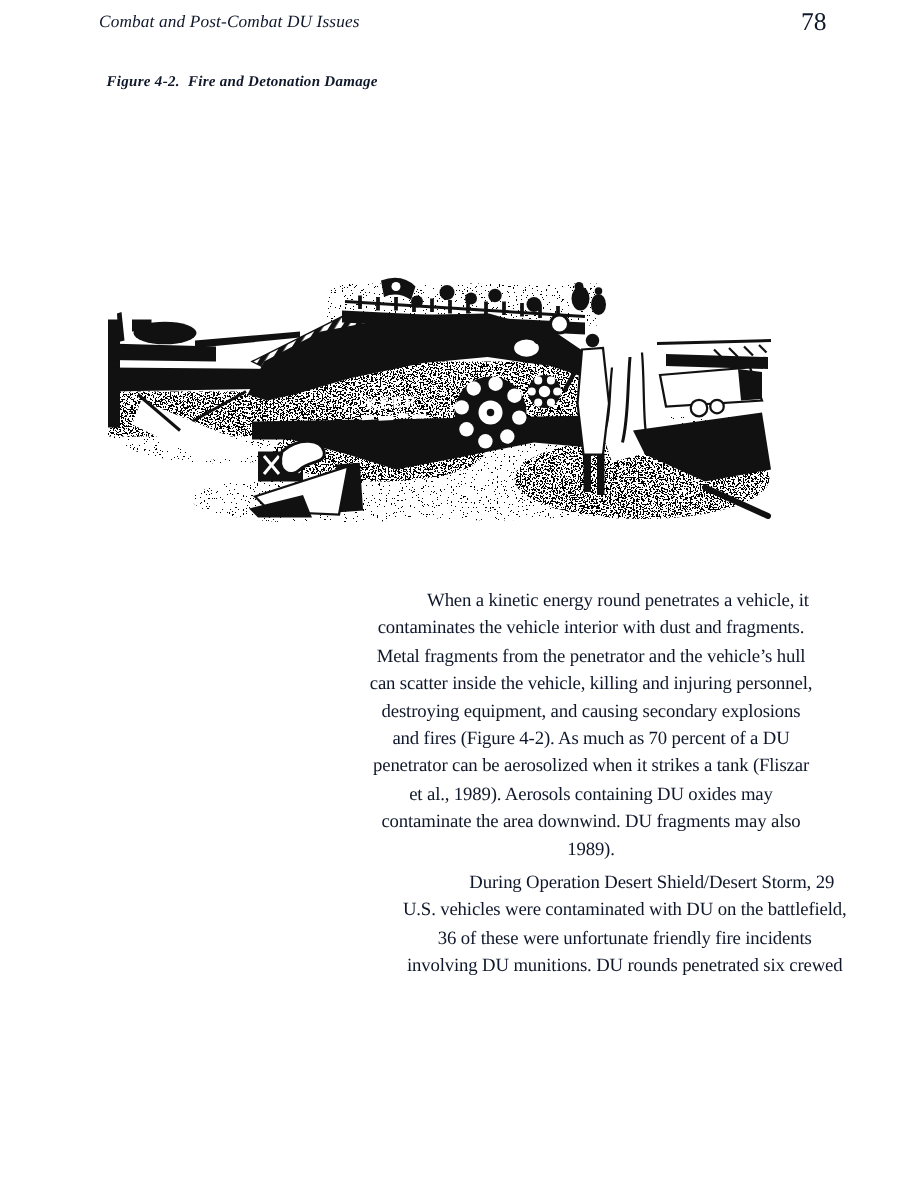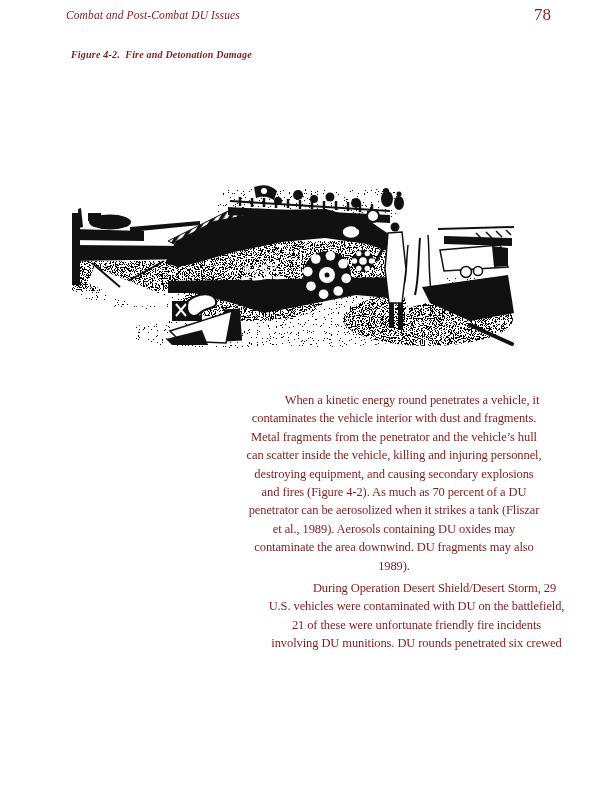--- a/index.html
+++ b/index.html
@@ -1,19 +1,19 @@
 <!DOCTYPE html>
 <html><head>
 <meta charset="utf-8">
 <style>
   html,body { margin:0; padding:0; background:#ffffff; }
   .page {
     position:relative; width:612px; height:792px;
     background:#ffffff; overflow:hidden;
-    font-family:"Liberation Serif", serif; color:#7f1d1d;
+    font-family:"Liberation Serif", serif; color:#0f172a;
   }
   .running-header {
     position:absolute; left:66px; top:9px;
     font-style:italic; font-size:11.5px; letter-spacing:0.1px;
   }
   .page-number {
     position:absolute; left:534px; top:5px;
     font-size:17px;
   }
   .figure-caption {
@@ -189,18 +189,18 @@
         <div class="line">destroying equipment, and causing secondary explosions</div>
         <div class="line">and fires (Figure 4-2). As much as 70 percent of a DU</div>
         <div class="line">penetrator can be aerosolized when it strikes a tank (Fliszar</div>
         <div class="line">et al., 1989). Aerosols containing DU oxides may</div>
         <div class="line">contaminate the area downwind. DU fragments may also</div>
         <div class="line">1989).</div>
       </div>
     <div class="para">
         <div class="line">During Operation Desert Shield/Desert Storm, 29</div>
         <div class="line">U.S. vehicles were contaminated with DU on the battlefield,</div>
-        <div class="line">21 of these were unfortunate friendly fire incidents</div>
+        <div class="line">36 of these were unfortunate friendly fire incidents</div>
         <div class="line">involving DU munitions. DU rounds penetrated six crewed</div>
       </div>
   </div>
 
 </div>
 
 </body></html>

